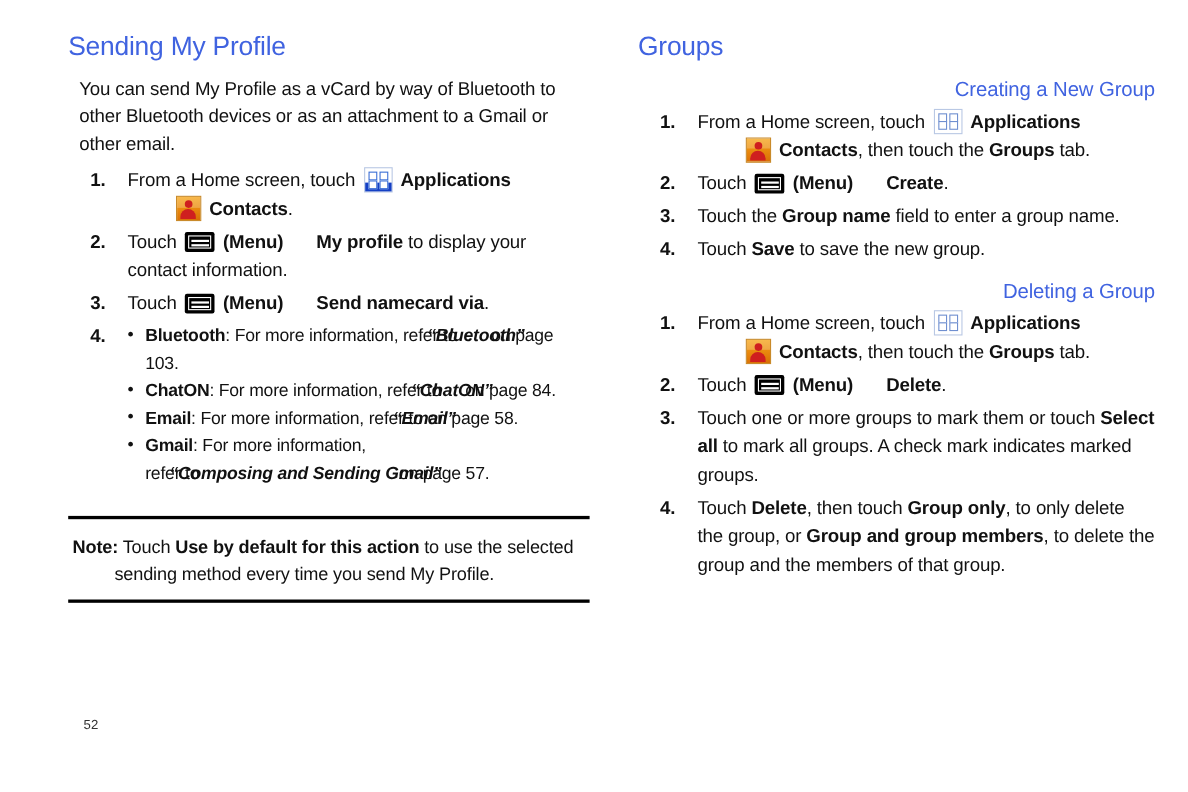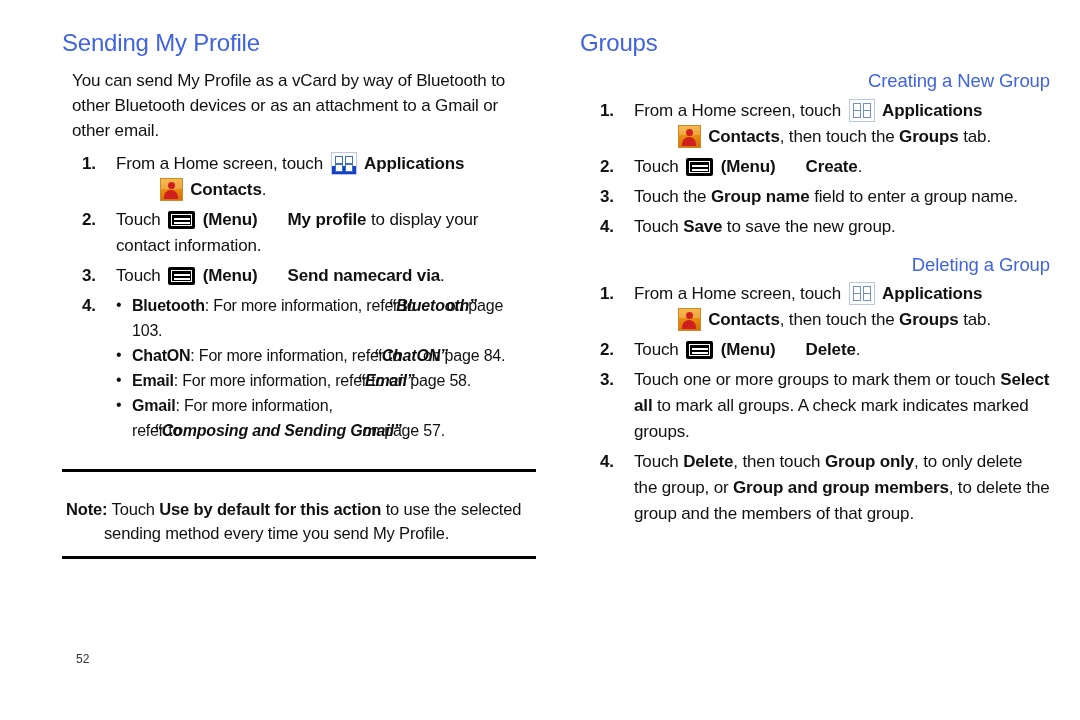--- a/index.html
+++ b/index.html
@@ -222,21 +222,21 @@
   .ico-menu .b2 { top: 11px; }
 
   
   .arrow-gap { display: inline-block; width: 30px; }
 
   
   .note {
     margin-top: 26px;
     border-top: 3px solid #000000;
     border-bottom: 3px solid #000000;
-    padding: 25px 4px 11px 4px;
+    padding: 14px 4px 11px 4px;
     width: 466px;
   }
   .note p {
     margin: 0;
     font-size: 16.5px;
     line-height: 24px;
     text-indent: 0;
     padding-left: 38px;
     letter-spacing: -0.15px;
   }

